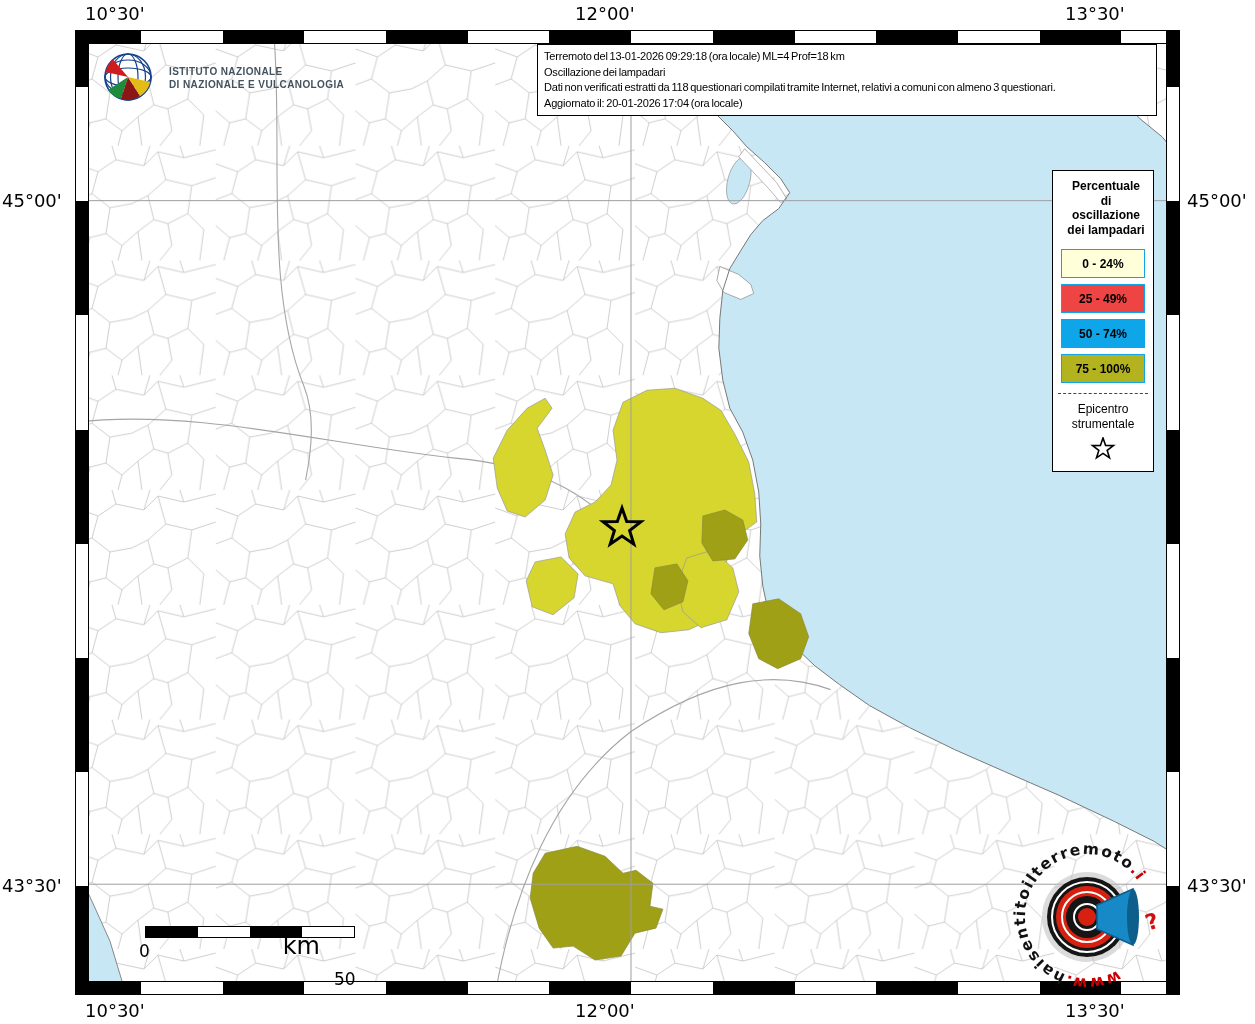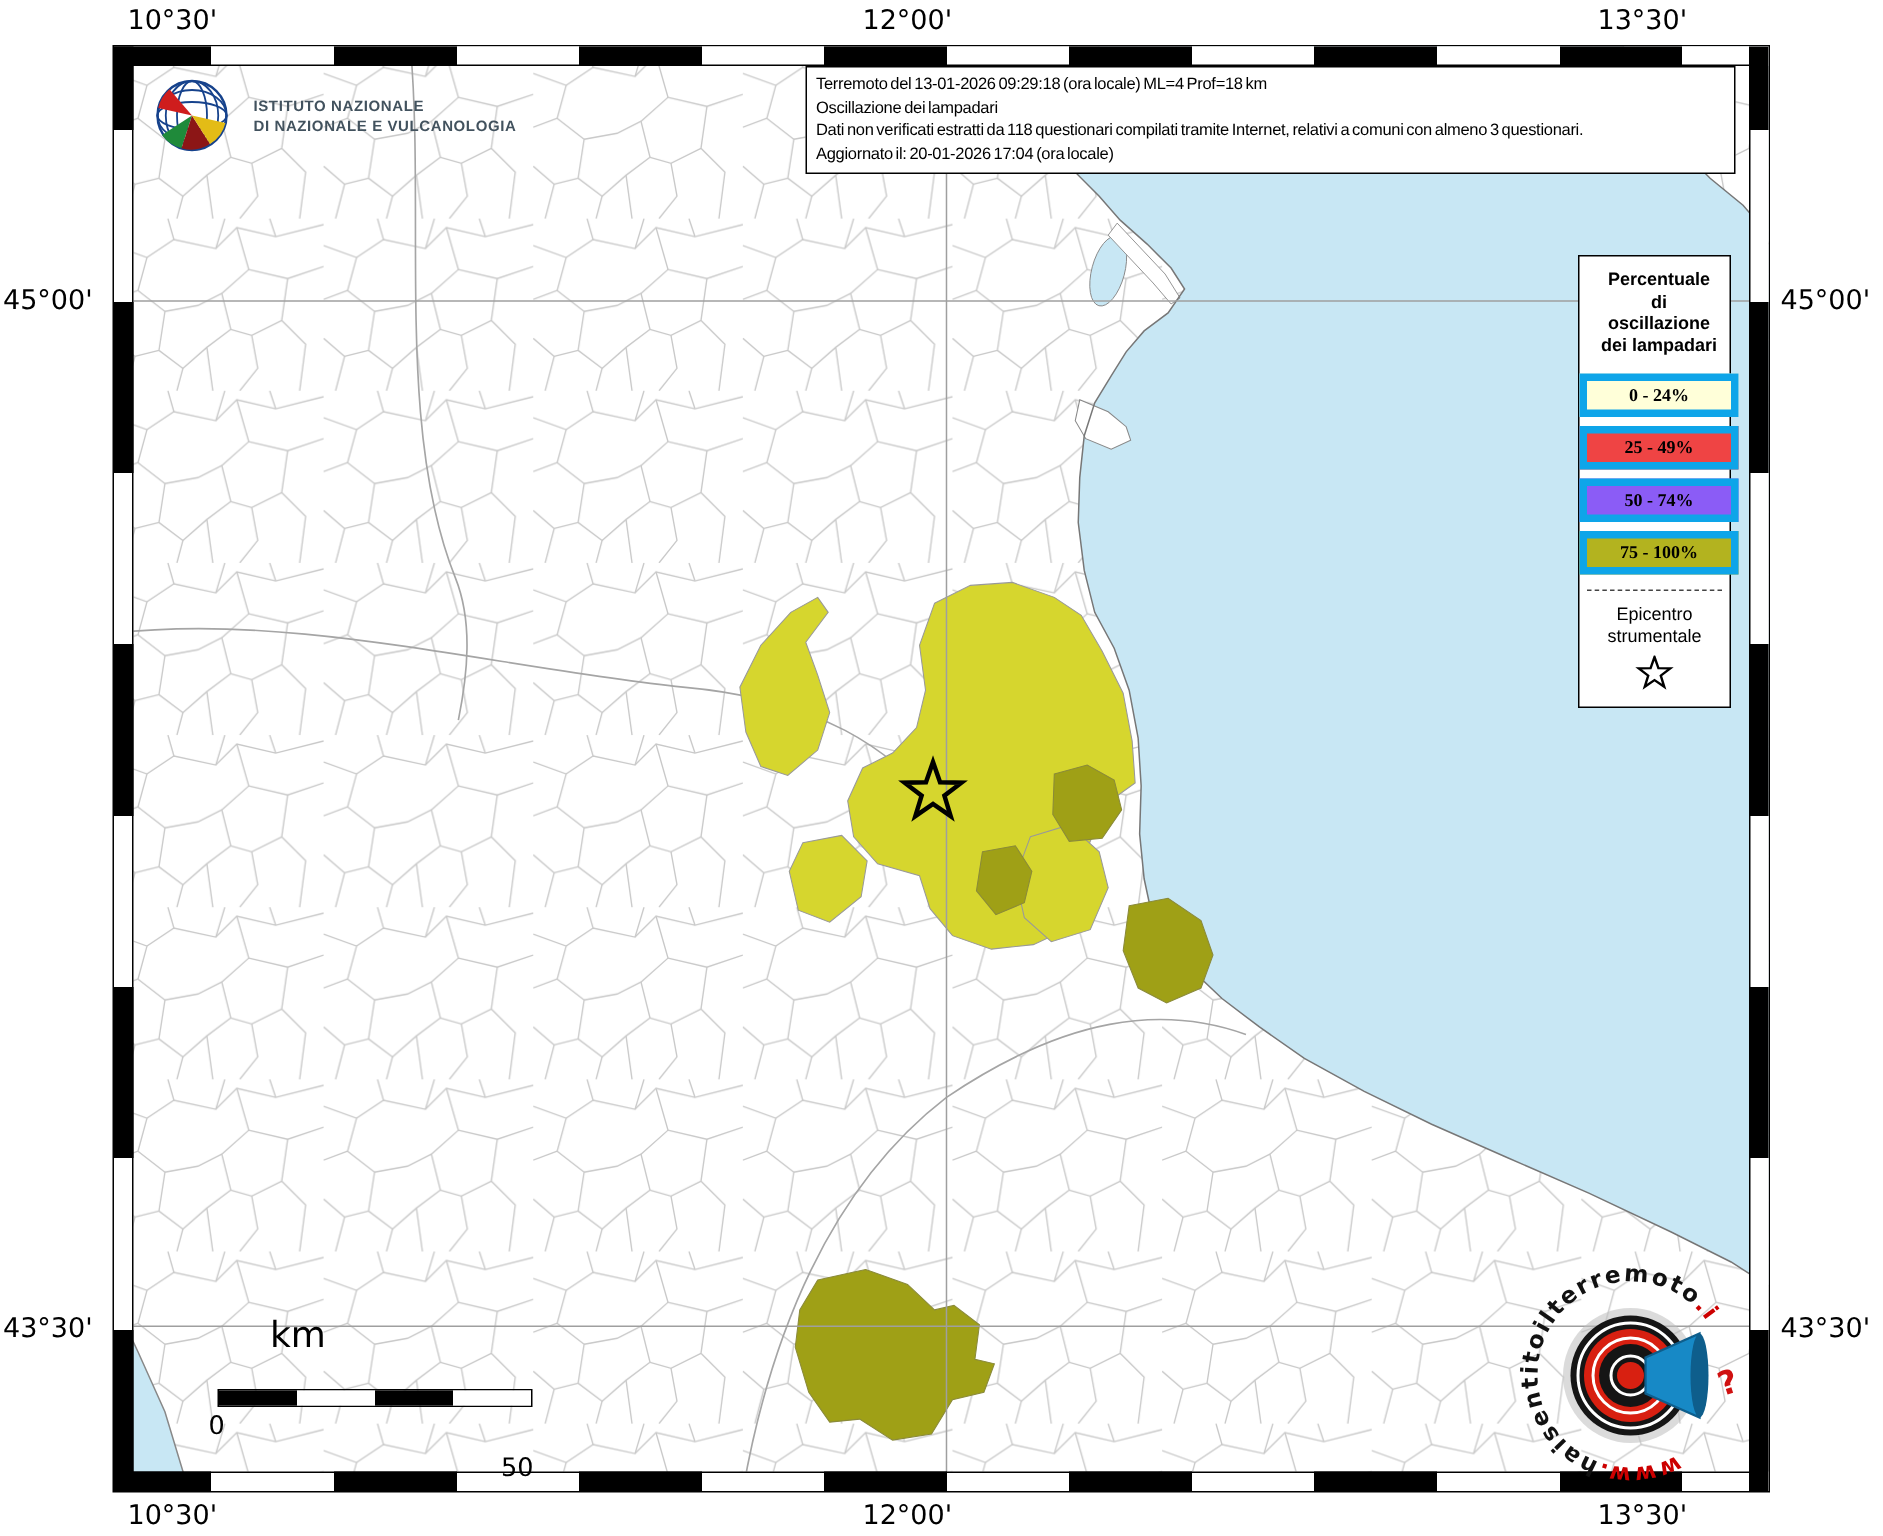--- a/index.html
+++ b/index.html
@@ -32,29 +32,29 @@
   .ingv{position:absolute;left:96px;top:46px;z-index:4;display:flex;align-items:center;}
   .ingv-text{margin-left:9px;font-family:"Liberation Sans",sans-serif;font-size:10px;
              font-weight:700;letter-spacing:.4px;color:#42525e;line-height:13px;}
 
   
   .legend{position:absolute;left:1052px;top:170px;width:102px;z-index:4;background:#fff;
           border:1px solid #000;box-sizing:border-box;padding:6px 0 8px 0;
           font-family:"Liberation Sans",sans-serif;}
   .legend-title{font-size:12px;font-weight:700;text-align:center;line-height:14.5px;
                 padding:2px 6px 6px 12px;}
-  .swatch{width:106px;height:29px;margin:6px auto 6px auto;border:5px solid #0ea5e9;
-          display:flex;align-items:center;justify-content:center;box-sizing:border-box;font-family:Liberation Serif, serif;}
+  .swatch{width:84px;height:29px;margin:6px auto 6px auto;border:1px solid #0ea5e9;
+          display:flex;align-items:center;justify-content:center;box-sizing:border-box;}
   .swatch span{font-size:12px;font-weight:700;}
   .legend-divider{border-top:1px dashed #444;margin:10px 5px 8px 5px;}
   .legend-epi{font-size:12px;font-weight:400;text-align:center;line-height:14.5px;padding:0 6px;}
   .legend-star{display:block;margin:6px auto 2px auto;}
 
   
-  .km-label{position:absolute;left:180px;top:876px;width:140px;text-align:left;
+  .km-label{position:absolute;left:180px;top:932px;width:140px;text-align:right;
             font-size:24px;z-index:4;}
   .scalebar{position:absolute;left:145px;top:926px;width:208px;height:10px;z-index:4;
             border:1px solid #000;display:flex;}
   .scalebar div{flex:1 1 25%;}
   .sb-b{background:#000;} .sb-w{background:#fff;}
   .sb-num{position:absolute;top:941px;font-size:17px;z-index:4;}
 
   
   .hsit{position:absolute;left:1001px;top:831px;width:172px;height:172px;z-index:5;}
 </style>
@@ -173,21 +173,21 @@
   </div>
 
   <div class="legend">
     <div class="legend-title">Percentuale di oscillazione dei lampadari</div>
     <div class="swatch" style="background: rgb(255, 255, 217);">
       <span>0 - 24%</span>
       </div>
     <div class="swatch" style="background: #ef4444;">
       <span>25 - 49%</span>
       </div>
-    <div class="swatch" style="background: #8b5cf6; text-align: right;">
+    <div class="swatch" style="background: #0ea5e9; text-align: right;">
       <span>50 - 74%</span>
       </div>
     <div class="swatch" style="background: rgb(179, 179, 31);">
       <span>75 - 100%</span>
       </div>
     <div class="legend-divider"></div>
     <div class="legend-epi">Epicentro strumentale</div>
     <svg class="legend-star" width="26" height="24" viewBox="0 0 26 24">
       <polygon fill="#ffffff" stroke="#000000" stroke-width="1.6" points="13,1 15.6,8.4 23.5,8.6 17.2,13.4 19.5,20.9 13,16.4 6.5,20.9 8.8,13.4 2.5,8.6 10.4,8.4"></polygon>
     </svg>

